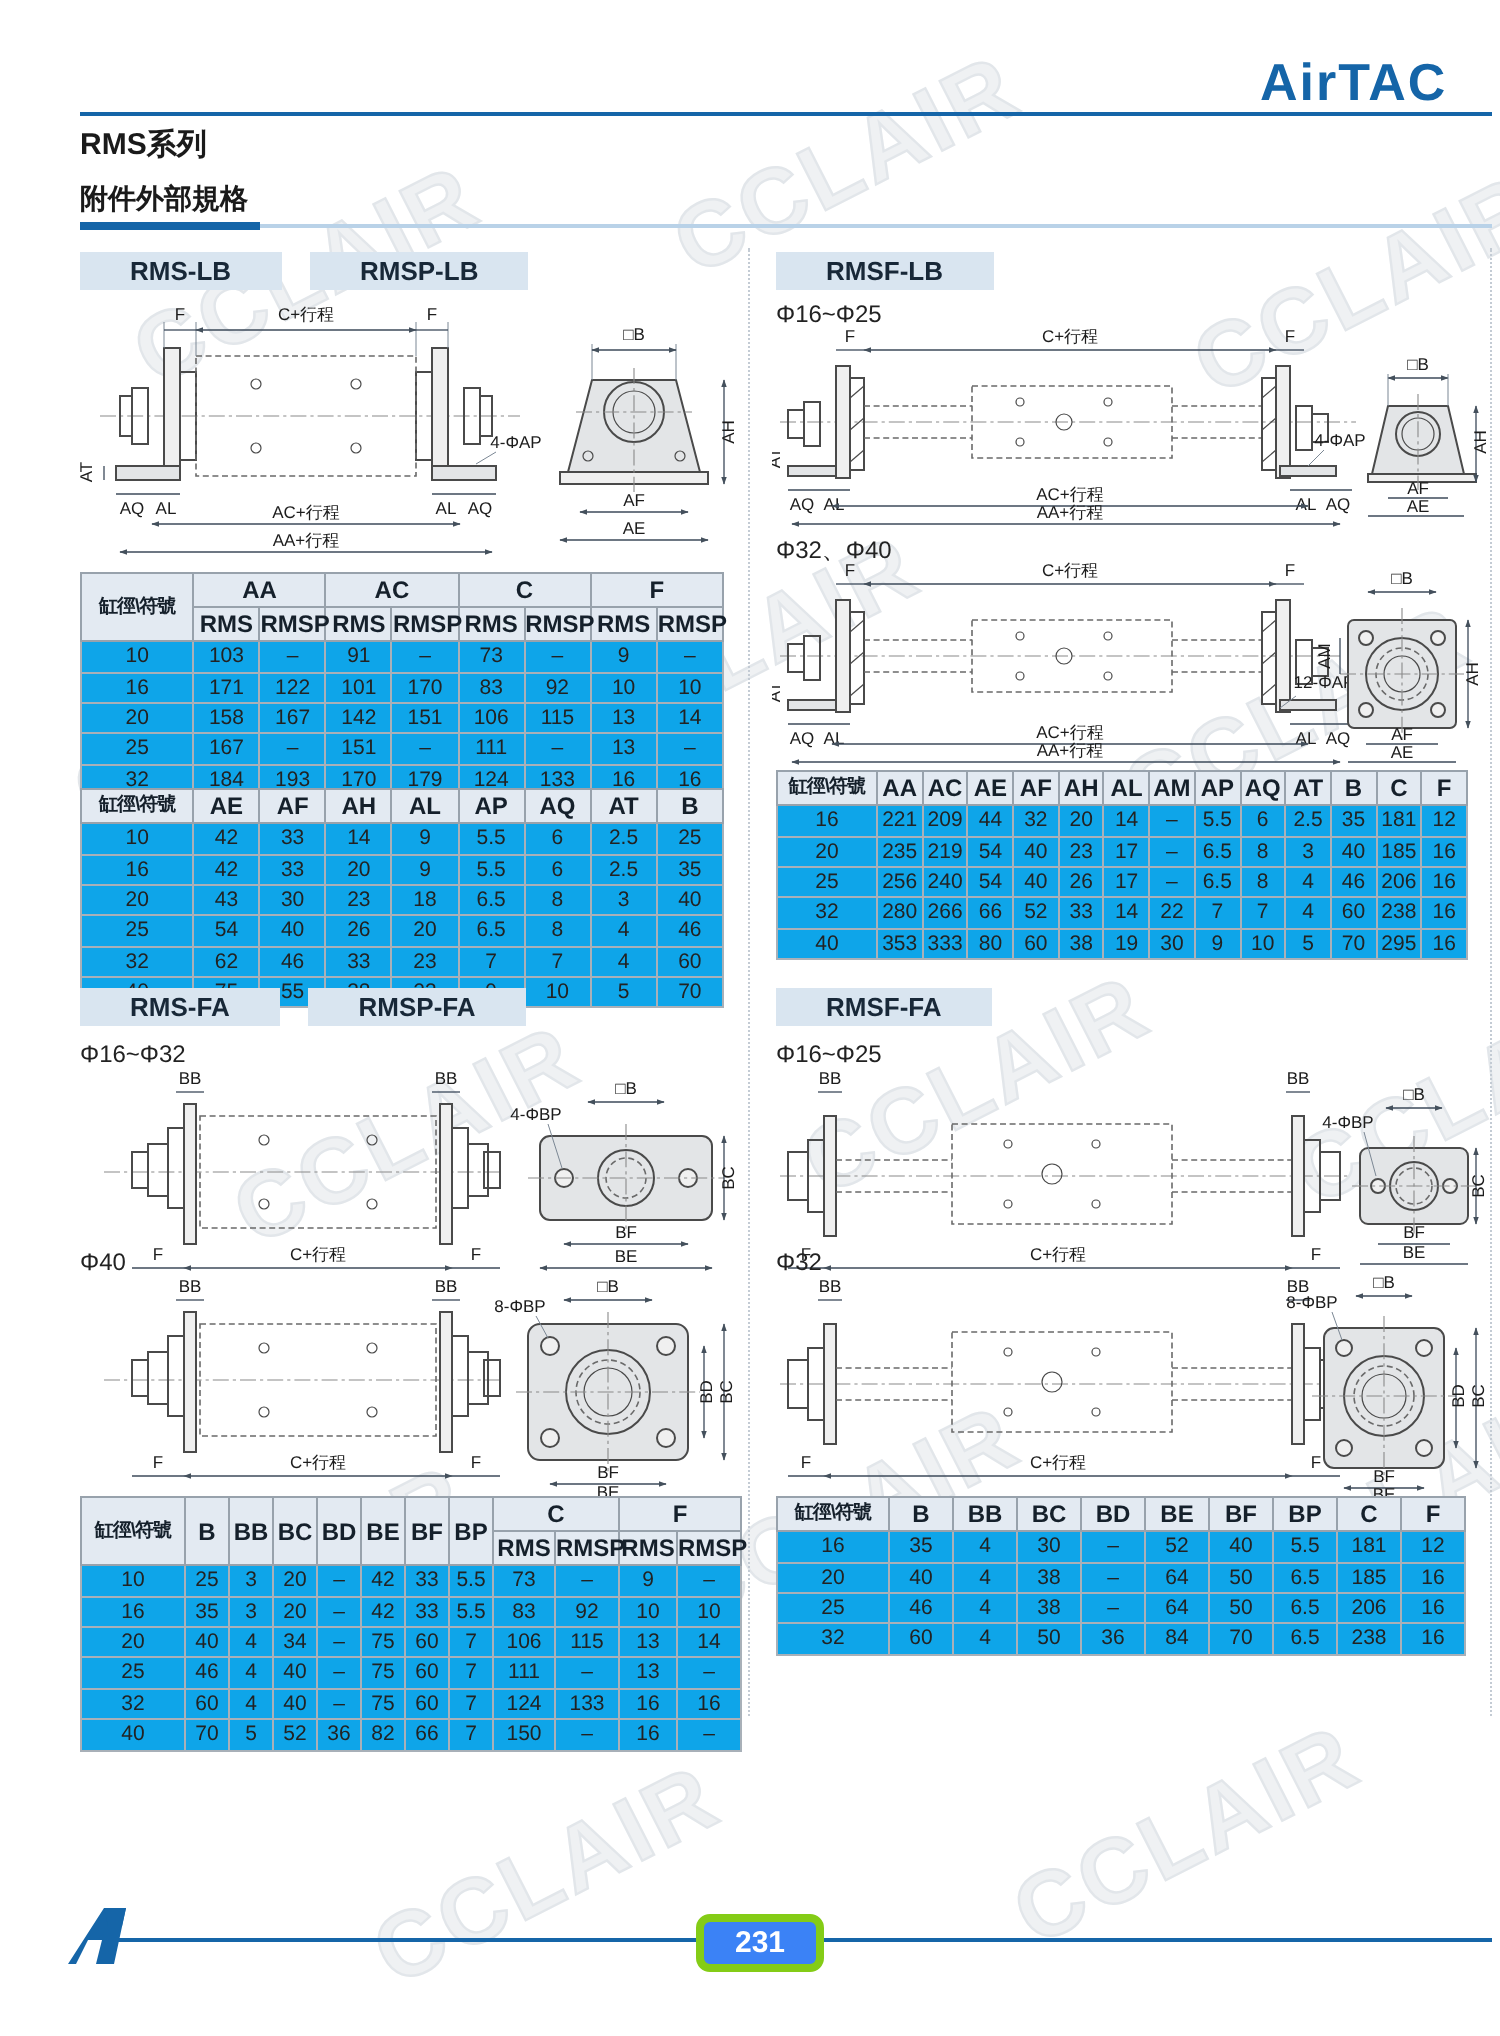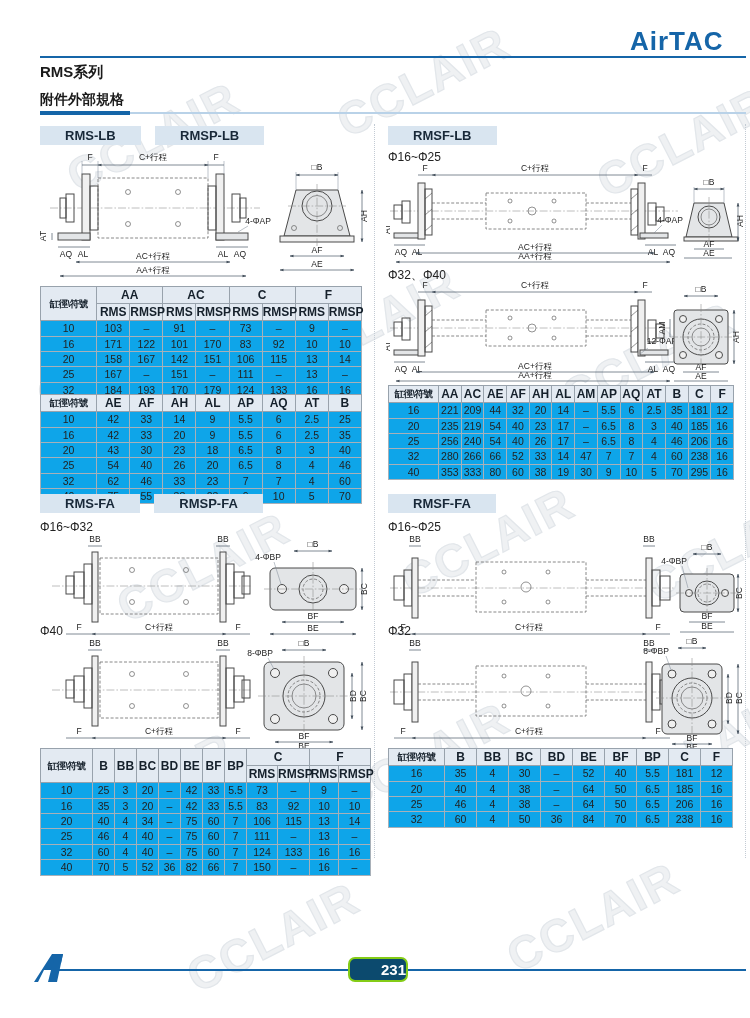--- a/index.html
+++ b/index.html
@@ -34,22 +34,22 @@
   .dwg .ln{stroke:#4a4a4a;fill:none;stroke-width:1}
   .dwg .th{stroke:#4a4a4a;fill:none;stroke-width:.6}
   .dwg .dsh{stroke:#6a6a6a;fill:none;stroke-width:.8;stroke-dasharray:3 1.8}
   .dwg .cl{stroke:#8a8a8a;stroke-width:.55;stroke-dasharray:8 2 1.6 2;fill:none}
   .dwg .dm{stroke:#3c4a5a;stroke-width:.65;fill:none}
   .dwg .ext{stroke:#7b8794;stroke-width:.5}
   .dwg .gf{fill:#e3e5e7;stroke:#4a4a4a;stroke-width:1}
   .dwg .gf2{fill:#f0f0f0;stroke:#4a4a4a;stroke-width:1}
   .dwg text{font-size:8.5px;fill:#1c1c1c;text-anchor:middle;font-family:"Liberation Sans",sans-serif}
   
-  .pageno{position:absolute;z-index:2;background:#0c4a6e;border:2px solid #84cc16;border-radius:7px;
-          color:#fff;font-weight:bold;font-size:15px;text-align:right;line-height:21px}
+  .pageno{position:absolute;z-index:2;background:#3b82f6;border:4px solid #84cc16;border-radius:7px;
+          color:#fff;font-weight:bold;font-size:15px;text-align:center;line-height:21px}
 </style>
 </head>
 <body>
 
 <div class="page">
 
   <span class="wm" style="left:60px;top:110px">CCLAIR</span>
   <span class="wm" style="left:330px;top:55px">CCLAIR</span>
   <span class="wm" style="left:590px;top:115px">CCLAIR</span>
   <span class="wm" style="left:30px;top:330px">CCLAIR</span>
@@ -555,21 +555,21 @@
           <td>16</td>
         </tr>
         <tr>
           <td>32</td>
           <td>280</td>
           <td>266</td>
           <td>66</td>
           <td>52</td>
           <td>33</td>
           <td>14</td>
-          <td>47</td>
+          <td>22</td>
           <td>7</td>
           <td>7</td>
           <td>4</td>
           <td>60</td>
           <td>238</td>
           <td>16</td>
         </tr>
         <tr>
           <td>40</td>
           <td>353</td>

